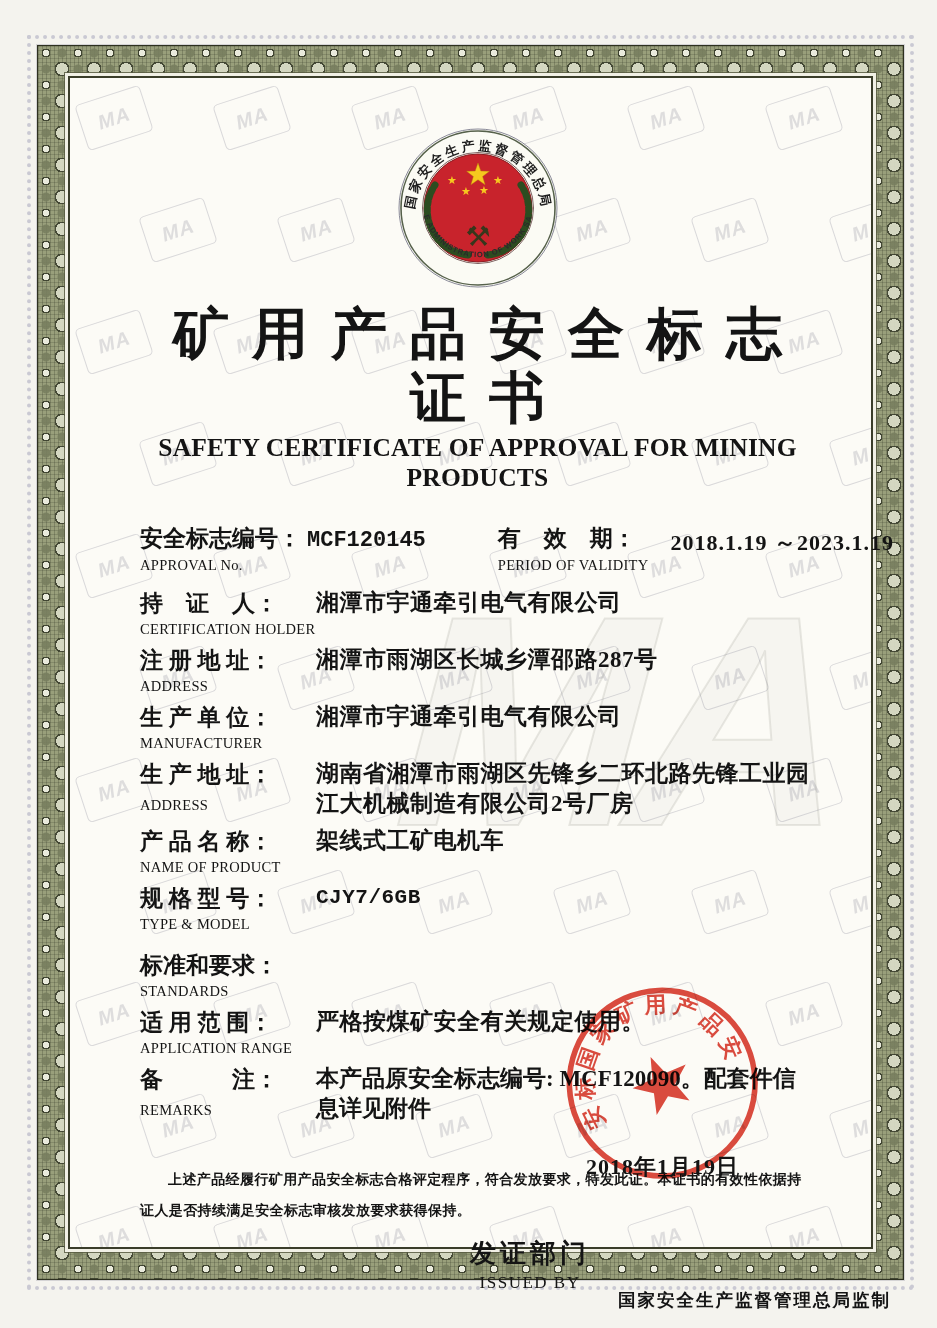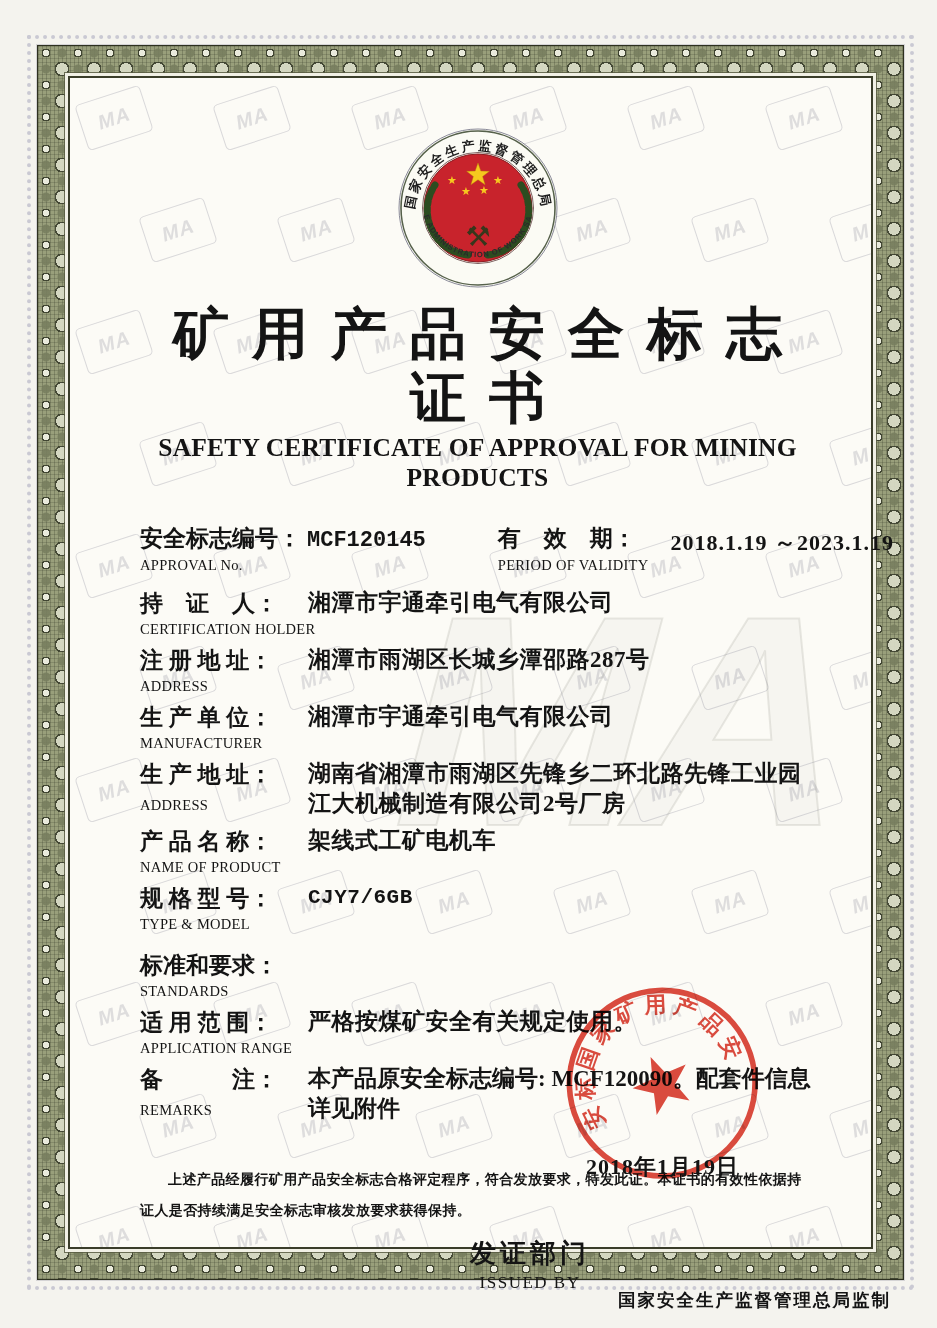--- a/index.html
+++ b/index.html
@@ -54,21 +54,21 @@
   .subtitle{margin-top:2px;text-align:center;font-size:25.5px;font-weight:700;letter-spacing:.2px;}
 
   .approval-row{margin-top:30px;display:flex;align-items:flex-start;}
   .lbl-cn{font-size:23px;font-weight:700;white-space:nowrap;}
   .lbl-en{font-size:14.5px;letter-spacing:.3px;margin-top:3px;white-space:nowrap;}
   .approval-number{font:600 22px "Liberation Mono","DejaVu Sans Mono",monospace;margin:5px 0 0 6px;}
   .validity-block{margin-left:72px;}
   .validity-value{font-size:22px;font-weight:600;margin:5px 0 16px 22px;letter-spacing:1px;white-space:nowrap;}
 
   .fields{margin-top:14px;}
-  .field-row{display:grid;grid-template-columns:160px 1fr;column-gap:8px;margin-bottom:7px;}
+  .field-row{display:grid;grid-template-columns:160px 1fr;column-gap:16px;margin-bottom:7px;}
   .f-label{grid-area:1/1/2/2;font-size:23px;font-weight:700;white-space:nowrap;}
   .f-value{grid-area:1/2/3/3;font-size:23px;font-weight:700;line-height:30px;letter-spacing:.5px;}
   .f-en{grid-area:2/1/3/2;font-size:14.5px;letter-spacing:.3px;margin-top:2px;white-space:nowrap;}
   .field-row:nth-child(6) .f-value,.field-row:nth-child(7) .f-value{font-family:"Liberation Mono","DejaVu Sans Mono",monospace;font-size:21px;font-weight:600;}
   .field-row:nth-child(7){margin-top:17px;}
   .field-row:nth-child(9) .f-value{letter-spacing:0;}
 
   .statement{margin-top:40px;font-size:14px;font-weight:600;line-height:31px;text-indent:2em;letter-spacing:.4px;max-width:700px;}
 
   .issued{margin-top:10px;margin-left:300px;width:180px;text-align:center;}

